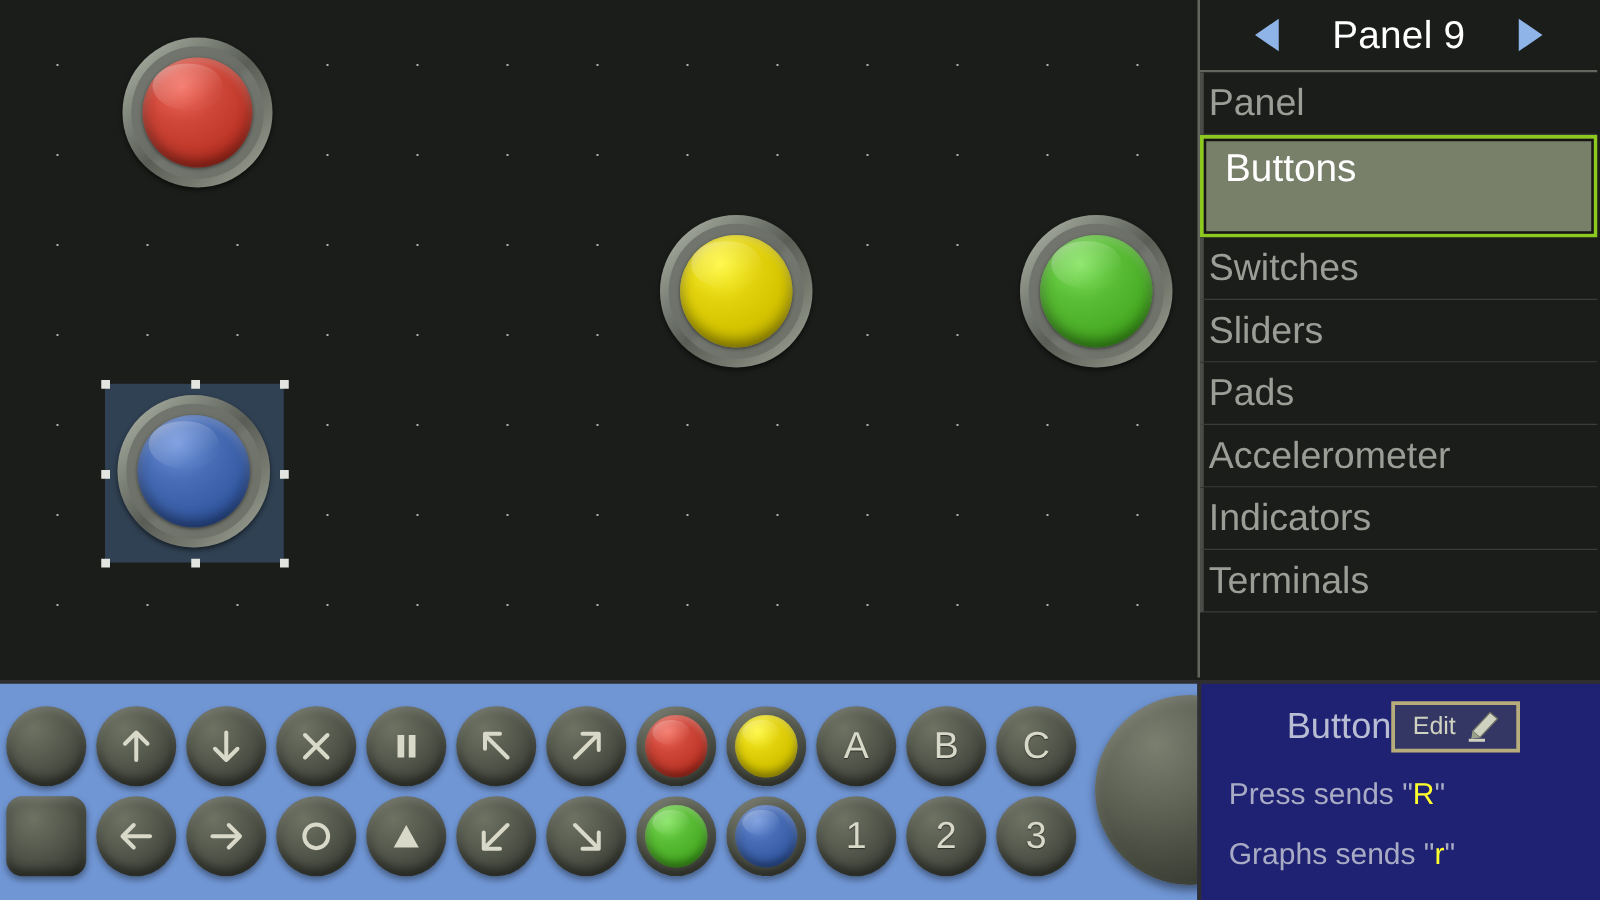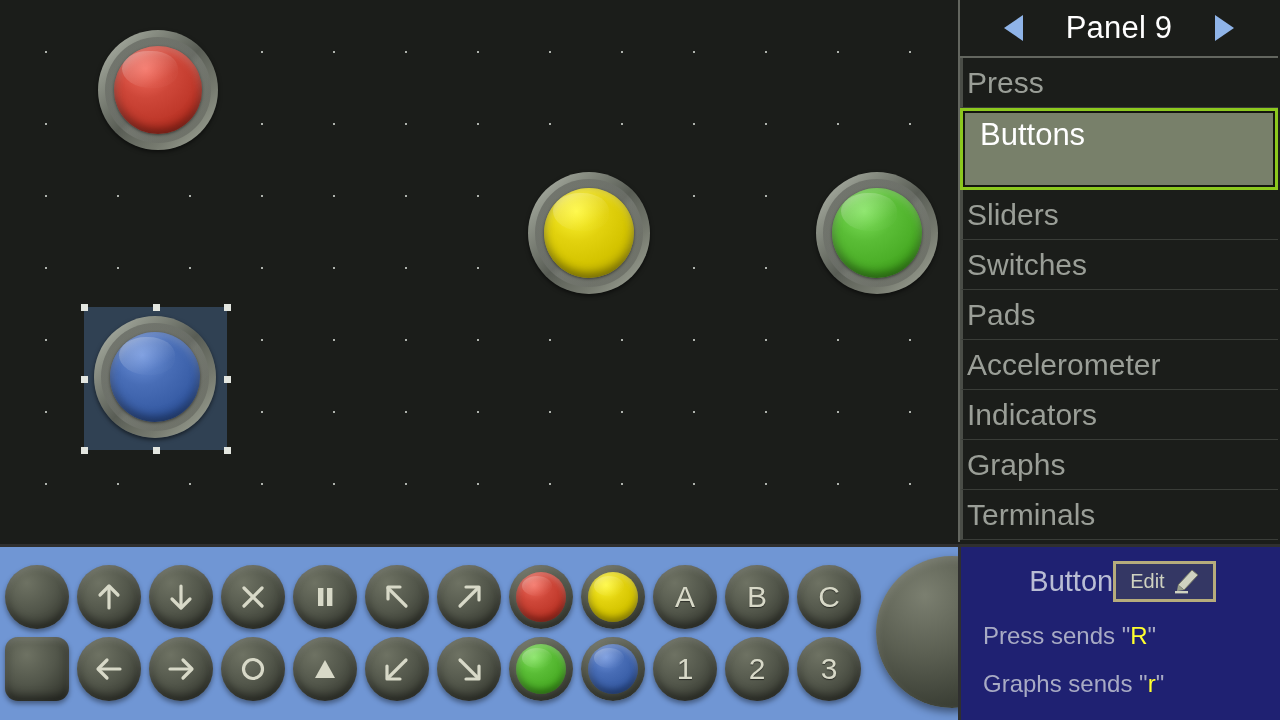--- a/index.html
+++ b/index.html
@@ -237,32 +237,31 @@
 
   <div id="sidebar">
 
     <div id="panel-nav">
       <div class="arrow left"></div>
       <div id="panel-title">Panel 9</div>
       <div class="arrow right"></div>
     </div>
 
     <div class="cat-list" id="cat-list">
-        <div class="cat-item">Press</div>
+        <div class="cat-item">Panel</div>
         <div class="cat-item selected" style="background: rgb(140, 200, 30);">
           <div class="inner" style="background: rgb(120, 128, 106);">
             <span>Buttons</span>
           </div>
         </div>
+        <div class="cat-item">Switches</div>
         <div class="cat-item">Sliders</div>
-        <div class="cat-item">Switches</div>
         <div class="cat-item">Pads</div>
         <div class="cat-item">Accelerometer</div>
         <div class="cat-item">Indicators</div>
-        <div class="cat-item">Graphs</div>
         <div class="cat-item">Terminals</div>
       </div>
   </div>
 
   <div id="palette">
       <div class="pbtn" style="left: 5px; top: 18px;">
         <div class="face"></div>
       </div>
       <div class="pbtn" style="left: 77px; top: 18px;">
         <div class="face"></div>

